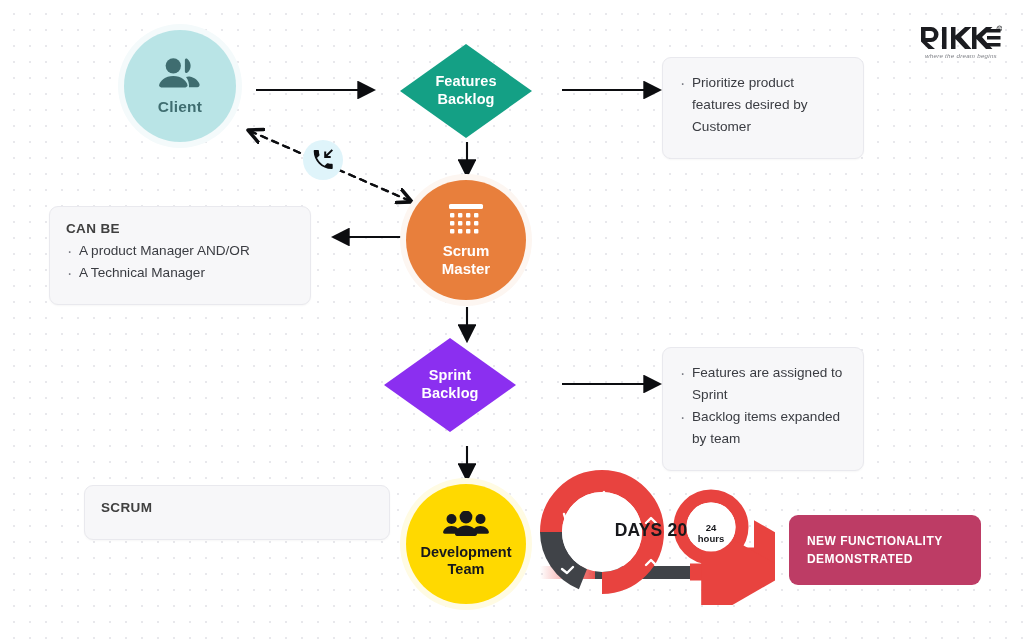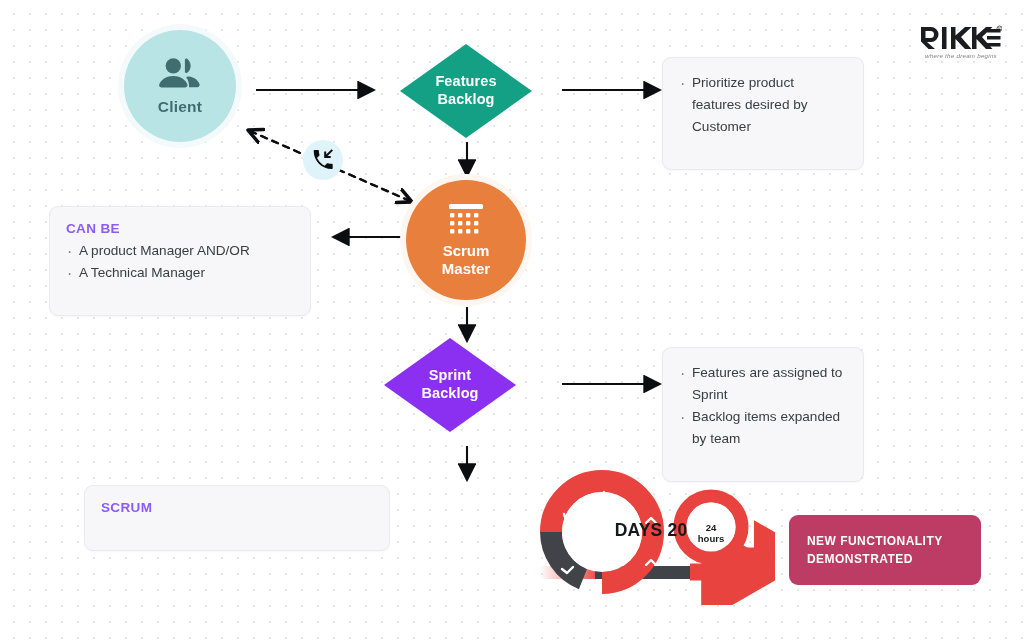--- a/index.html
+++ b/index.html
@@ -74,25 +74,25 @@
     box-shadow:0 0 0 6px #fffbe3, 0 1px 3px rgba(0,0,0,.07);
   }
   #dev-team .cap { color:#17181c; font-size:14.5px; }
   #dev-team .glyph { width:46px; height:30px; }
 
   
   .card {
     background:#f7f7f9;
     border:1px solid #e9e9ee;
     border-radius:9px;
-    padding:14px 18px 31px 16px;
+    padding:14px 18px 20px 16px;
     box-shadow:0 1px 2px rgba(0,0,0,.035);
   }
   .card .card-title {
-    font-size:13.5px; font-weight:700; color:#8b5cf6;
+    font-size:13.5px; font-weight:700; color:#404040;
     letter-spacing:.35px; margin-bottom:4px;
   }
   .card ul { list-style:none; }
   .card li {
     font-size:13.6px; color:#3a3c42; line-height:1.62;
     padding-left:13px; position:relative;
   }
   .card li::before {
     content:"·"; position:absolute; left:1px; top:-1px;
     font-size:16px; color:#7c7e86; line-height:1.6;
@@ -297,20 +297,36 @@
   </div>
 
   <svg class="arrow" style="left:456px; top:444px;" width="24" height="44">
     <line x1="11" y1="2" x2="11" y2="34" stroke="#0c0d10" stroke-width="2.1" marker-end="url(#ahd)"></line>
   </svg>
 
   <div class="node card" id="card-scrum">
     <div class="card-title">SCRUM</div>
   </div>
 
+  <div class="node role-circle" id="dev-team">
+    <svg class="glyph" viewBox="0 0 46 30">
+      <g fill="#17181c">
+        <circle cx="8.5" cy="8" r="5"></circle>
+        <path d="M8.5 15c-4.6 0-7.8 3-8.4 6.1-.1.9.6 1.7 1.5 1.7h13.8c.9 0 1.6-.8 1.5-1.7C16.3 18 13.1 15 8.5 15Z"></path>
+        <circle cx="37.5" cy="8" r="5"></circle>
+        <path d="M37.5 15c-4.6 0-7.8 3-8.4 6.1-.1.9.6 1.7 1.5 1.7h13.8c.9 0 1.6-.8 1.5-1.7C45.3 18 42.1 15 37.5 15Z"></path>
+        <circle cx="23" cy="6" r="6.4"></circle>
+        <path d="M23 14.5c-6 0-10.2 4-11 8.2-.2 1.2.8 2.3 2 2.3h18c1.2 0 2.2-1.1 2-2.3-.8-4.2-5-8.2-11-8.2Z"></path>
+      </g>
+    </svg>
+    <div class="cap">
+      <span>Development</span><br>
+      <span>Team</span>
+    </div>
+  </div>
 
   <div class="node" id="sprint-cycle">
     <svg width="235" height="135" viewBox="0 0 235 135">
       <defs>
         <linearGradient id="tailgrad" x1="0" y1="0" x2="1" y2="0">
           <stop offset="0" stop-color="#e8433f" stop-opacity="0"></stop>
           <stop offset="1" stop-color="#e8433f" stop-opacity="1"></stop>
         </linearGradient>
         <marker id="redArrow" markerWidth="5.5" markerHeight="6" refX="0.4" refY="3" orient="auto">
           <path d="M0 0 L5.2 3 L0 6 Z" fill="#e8433f"></path>

